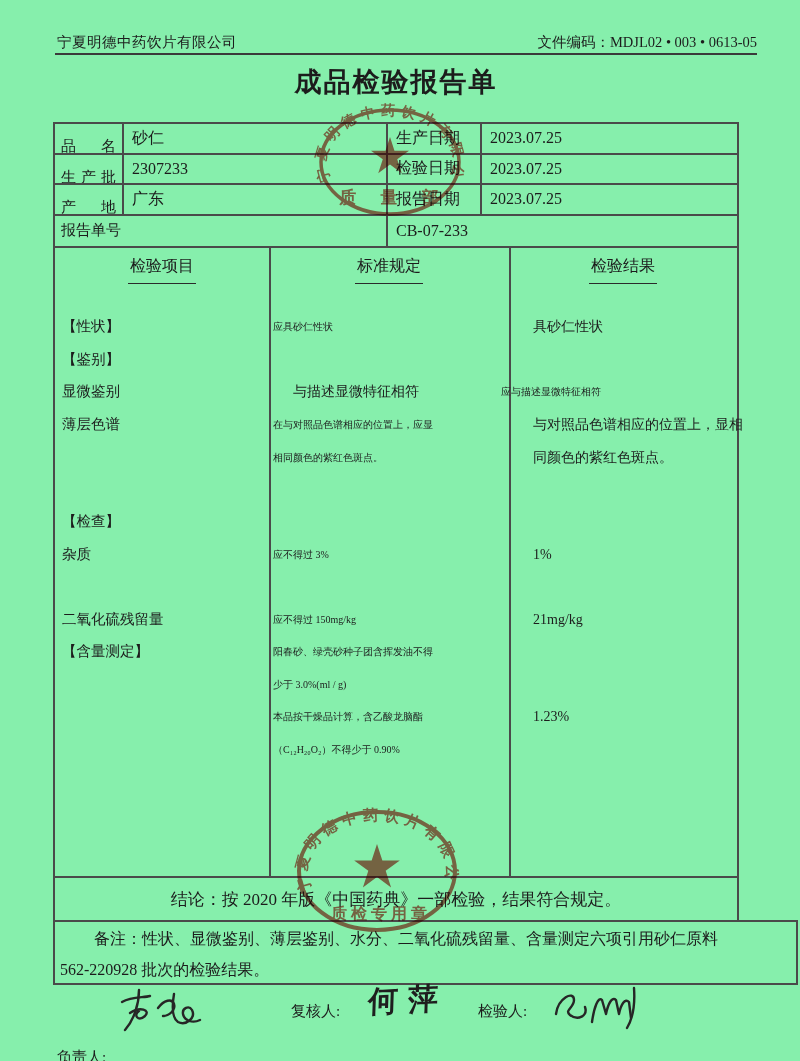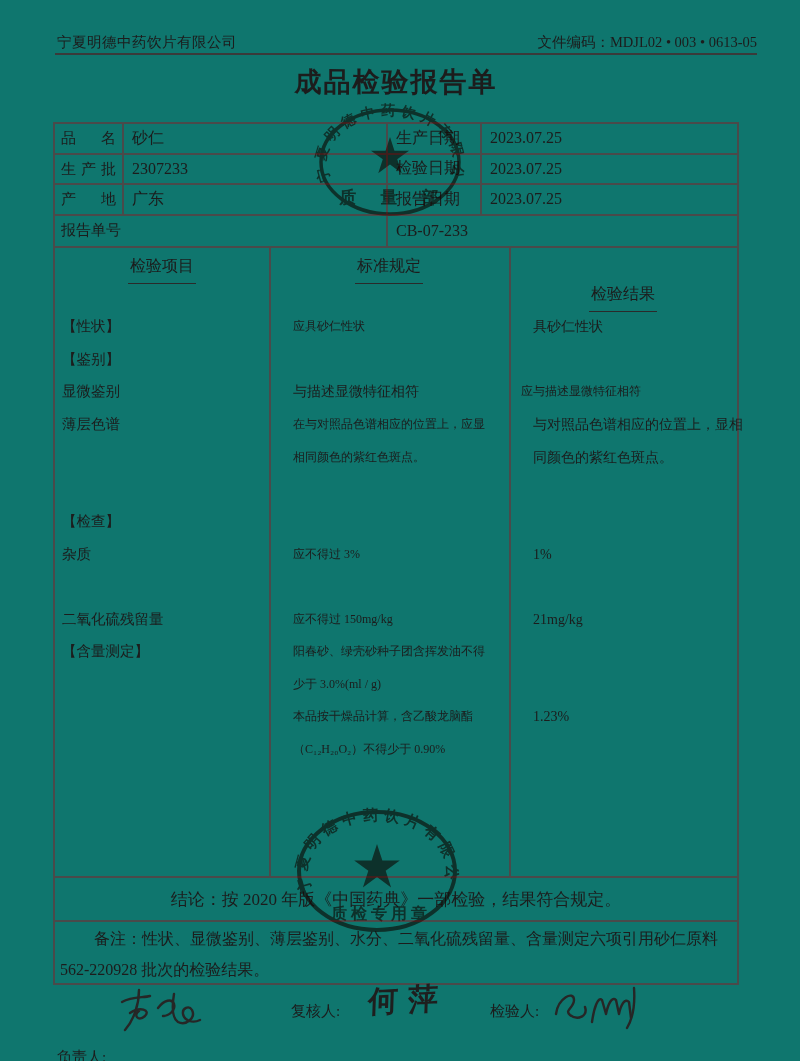--- a/index.html
+++ b/index.html
@@ -1,68 +1,68 @@
 <!DOCTYPE html>
 <html><head>
 <meta charset="utf-8">
 <style>
   html,body{margin:0;padding:0;background:#ffffff;}
   .page{
-    position:relative;width:800px;height:1061px;background:#0f766e;overflow:hidden;
+    position:relative;width:800px;height:1061px;background:#86efac;overflow:hidden;
     font-family:"Liberation Serif","DejaVu Serif",serif;color:#1c1c1c;
   }
   
   .company{position:absolute;left:57px;top:33px;font-size:14.5px;letter-spacing:.5px;}
   .doccode{position:absolute;right:43px;top:33px;font-size:14.5px;}
   .header-rule{position:absolute;left:55px;top:53px;width:702px;height:0;border-top:2px solid #3a3a3a;}
   .title{position:absolute;left:53px;top:64px;width:686px;text-align:center;
          font-size:27px;font-weight:bold;letter-spacing:2px;}
   
   .info-table{
     position:absolute;left:53px;top:122px;width:686px;height:126px;box-sizing:border-box;
     border:2px solid #4a4a4a;display:grid;
     grid-template-columns:69px 264px 94px 255px;grid-template-rows:repeat(4,1fr);
   }
   .itc{box-sizing:border-box;border-right:2px solid #4a4a4a;border-bottom:2px solid #4a4a4a;
        display:flex;align-items:center;padding:0 8px;font-size:16px;overflow:hidden;}
-  .itc.lab{font-size:15px;padding:0 6px;}
+  .itc.lab{font-size:15px;padding:8px 6px;}
   .itc.just{display:block;line-height:29px;text-align:justify;text-align-last:justify;}
   .itc.no-r{border-right:none;}
   .itc.no-b{border-bottom:none;}
   .itc.span2a{grid-column:span 2;}
   
   .main-table{
     position:absolute;left:53px;top:246px;width:686px;height:632px;box-sizing:border-box;
     border:2px solid #4a4a4a;
   }
   .vline{position:absolute;top:0;bottom:0;width:2px;background:#4a4a4a;}
   .vline.v1{left:214px;} .vline.v2{left:454px;}
   .mt-head{position:absolute;left:0;top:8px;width:100%;display:flex;}
   .mt-head .hc{text-align:center;font-size:16px;}
-  .hc.h1{width:214px;} .hc.h2{width:240px;} .hc.h3{width:228px;margin-top:28px;}
+  .hc.h1{width:214px;} .hc.h2{width:240px;} .hc.h3{width:228px;}
   .hc span{border-bottom:1.5px solid #2a2a2a;padding:0 2px 9px 2px;}
   .trow{position:absolute;left:0;width:100%;display:flex;align-items:flex-start;}
   .cell{box-sizing:border-box;white-space:pre;line-height:33px;}
   .cell.c1{width:214px;padding-left:7px;font-size:14.5px;}
-  .cell.c2{width:240px;padding-left:24px;font-size:12px;}
+  .cell.c2{width:240px;padding-left:4px;font-size:10px;}
   .cell.c3{width:228px;padding-left:24px;font-size:14px;}
   
   .conclusion{
     position:absolute;left:53px;top:876px;width:686px;height:46px;box-sizing:border-box;
     border:2px solid #4a4a4a;border-bottom:none;
     text-align:center;font-size:17px;line-height:44px;font-weight:500;
   }
   .note{
-    position:absolute;left:53px;top:920px;width:686px;height:65px;box-sizing:border-box;
+    position:absolute;left:53px;top:920px;width:745px;height:65px;box-sizing:border-box;
     border:2px solid #4a4a4a;font-size:16px;line-height:31px;
     padding:1px 8px 0 5px;white-space:pre-line;text-indent:34px;
   }
   
   .sig-label{position:absolute;top:1002px;font-size:15px;}
-  .sl1{left:57px;margin-top:46px;} .sl2{left:291px;} .sl3{left:490px;}
+  .sl1{left:57px;margin-top:46px;} .sl2{left:291px;} .sl3{left:478px;}
   .sig-svg{position:absolute;}
   .sig1{left:112px;top:986px;}
   .sig3{left:548px;top:982px;}
   .handwriting{
     position:absolute;left:368px;top:980px;font-size:30px;font-weight:600;color:#1e1e1e;
     letter-spacing:10px;transform:rotate(-3deg) skewX(-5deg);
   }
   
   .stamp{position:absolute;opacity:.82;mix-blend-mode:multiply;pointer-events:none;}
   .stamp-upper{left:310px;top:101px;}

